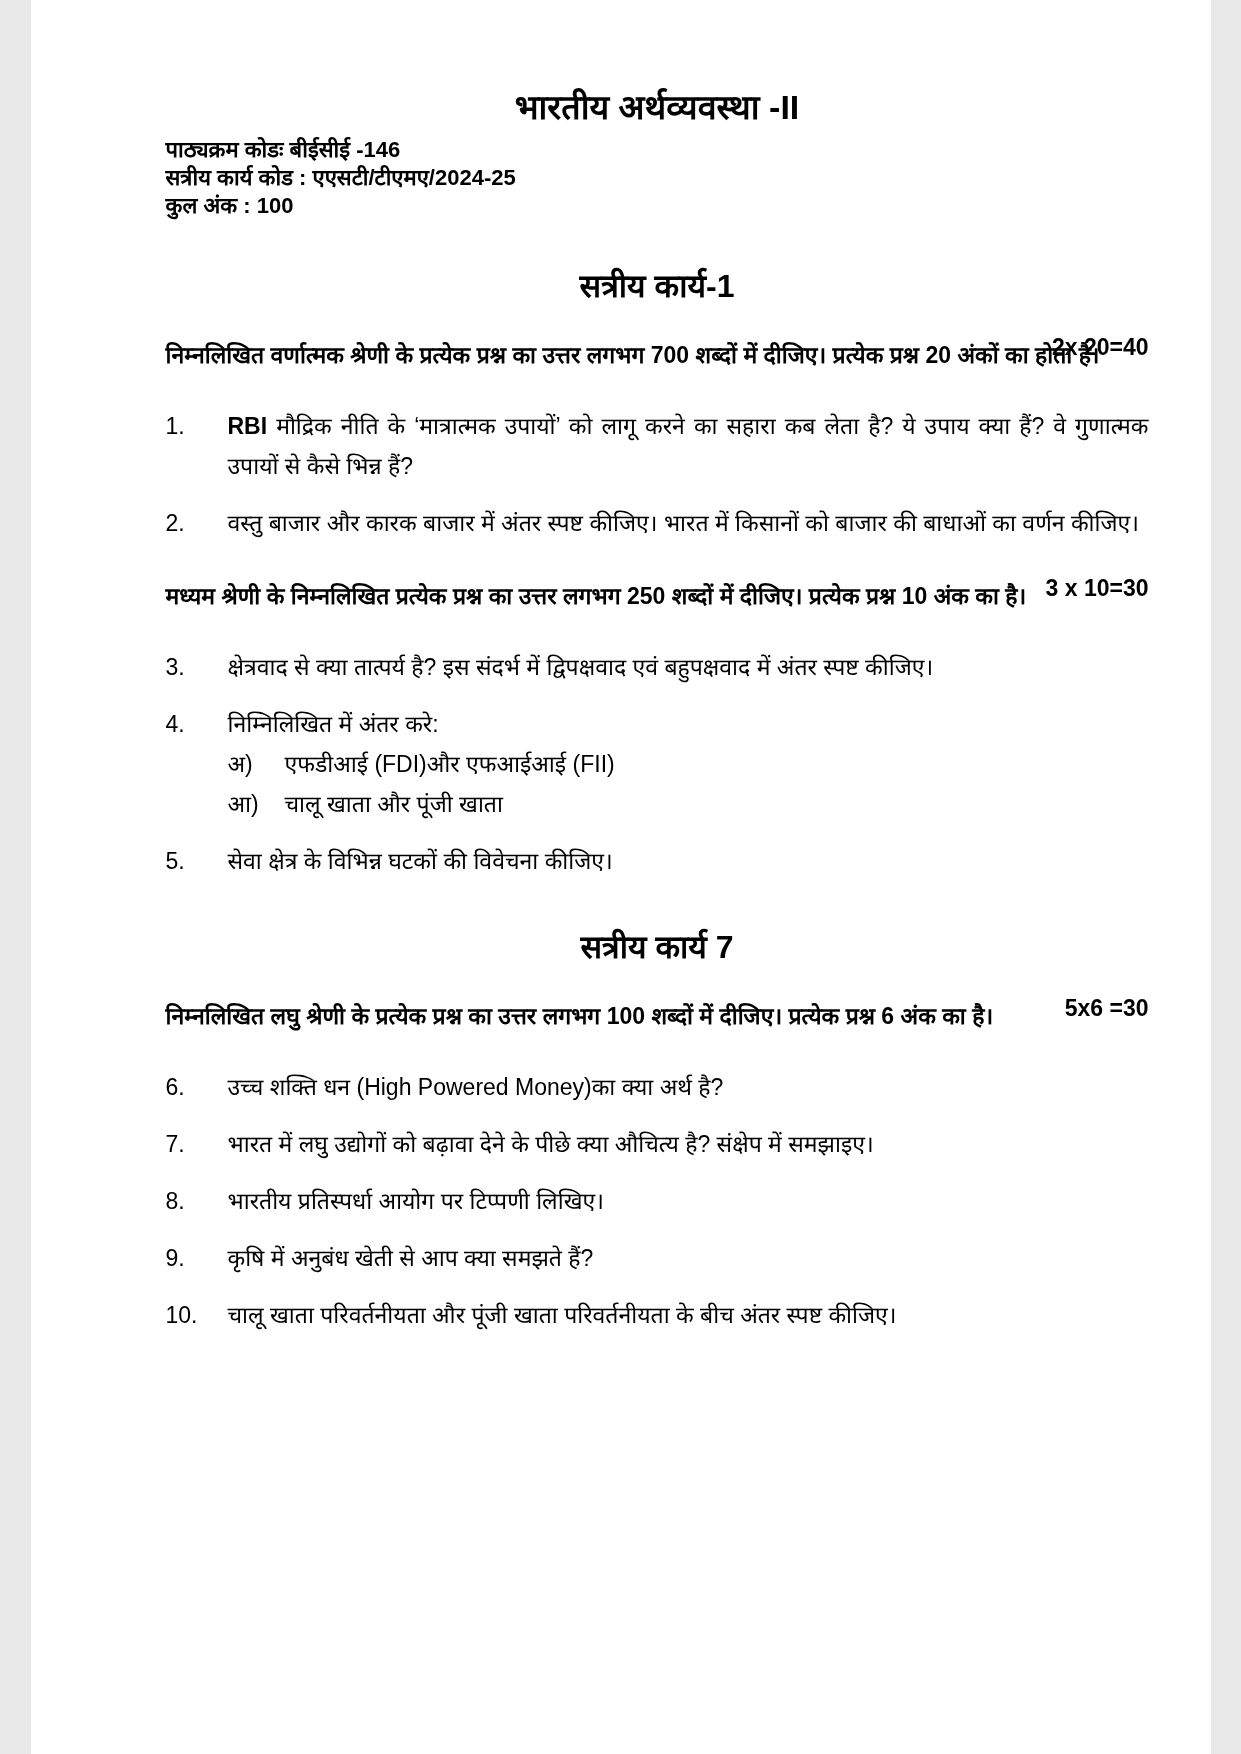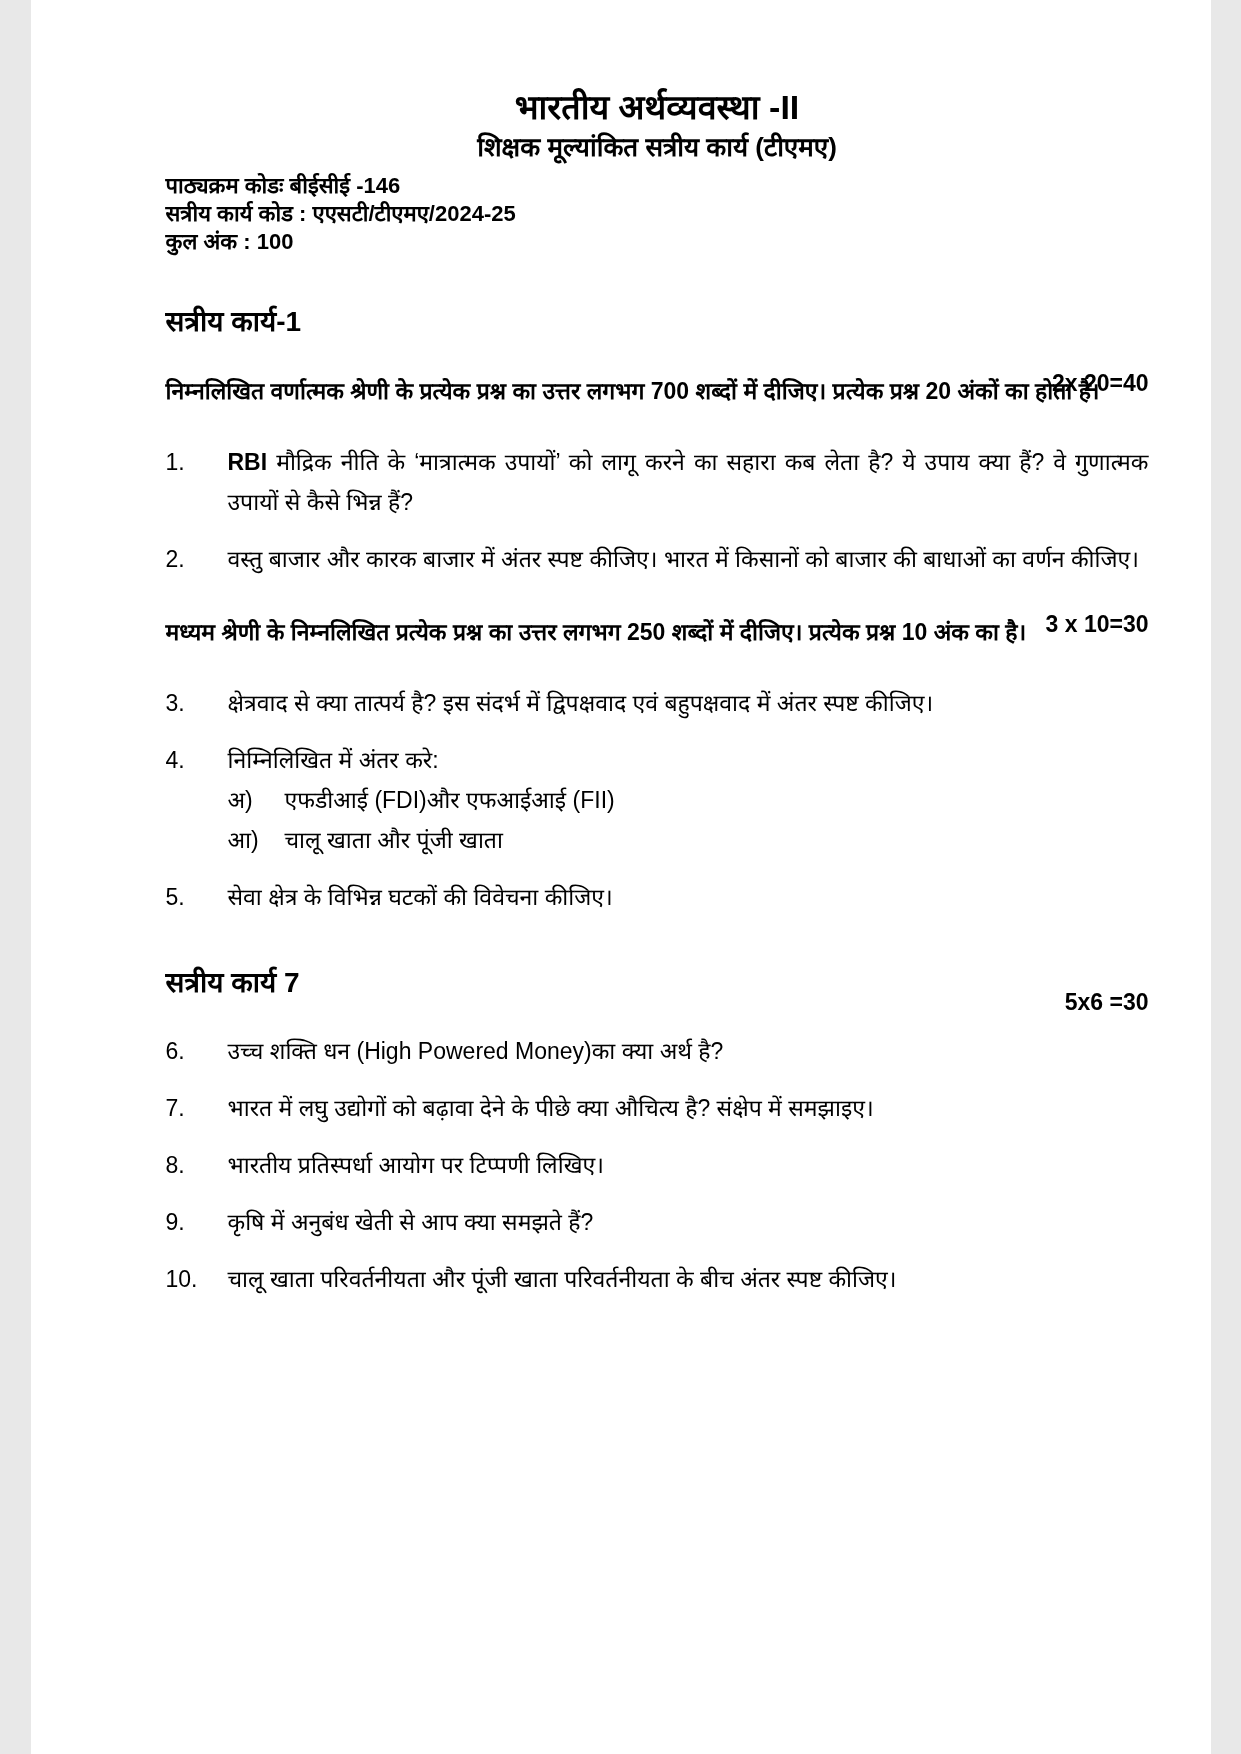--- a/index.html
+++ b/index.html
@@ -34,22 +34,22 @@
   }
   .codes {
     margin-top: 8px;
     text-align: left;
     font-weight: bold;
     font-size: 22px;
     line-height: 28px;
   }
   .section-heading {
     margin: 50px 0 0 0;
-    text-align: left;
-    font-size: 28px;
+    text-align: center;
+    font-size: 32px;
     font-weight: bold;
     line-height: 32px;
   }
   .instruction {
     position: relative;
     margin-top: 32px;
     font-weight: bold;
     font-size: 23px;
     line-height: 42px;
     text-align: justify;
@@ -81,21 +81,20 @@
   .subitem { display: flex; }
   .sublabel { flex: none; width: 57px; }
   b.qlead { font-weight: bold; }
 </style>
 </head>
 <body>
 
 <div class="page">
   <header>
     <h1 class="doc-title">भारतीय अर्थव्यवस्था -II</h1>
-    <h2 class="doc-subtitle">शिक्षक मूल्यांकित सत्रीय कार्य (टीएमए)</h2>
     <div class="codes">
       <div>पाठ्यक्रम कोडः बीईसीई -146</div>
       <div>सत्रीय कार्य कोड : एएसटी/टीएमए/2024-25</div>
       <div>कुल अंक : 100</div>
     </div>
   </header>
 
   <main id="sections">
   <section class="section">
     <h3 class="section-heading">सत्रीय कार्य-1</h3>
@@ -160,20 +159,21 @@
       <div class="qtext"><span class="qmain">सेवा क्षेत्र के विभिन्न घटकों की विवेचना कीजिए।</span></div>
 
     </div>
   </li>
 </ol>
   </section>
 
   <section class="section">
     <h3 class="section-heading">सत्रीय कार्य 7</h3>
     <div class="instruction">
+      <span class="instruction-text">निम्नलिखित लघु श्रेणी के प्रत्येक प्रश्न का उत्तर लगभग 100 शब्दों में दीजिए। प्रत्येक प्रश्न 6 अंक का है।</span>
       <span class="marks">5x6 =30</span>
     </div>
     <ol class="questions">
   <li class="question">
     <span class="qnum">6.</span>
     <div class="qbody">
       <div class="qtext"><span class="qmain">उच्च शक्ति धन (High Powered Money)का क्या अर्थ है?</span></div>
 
     </div>
   </li>

